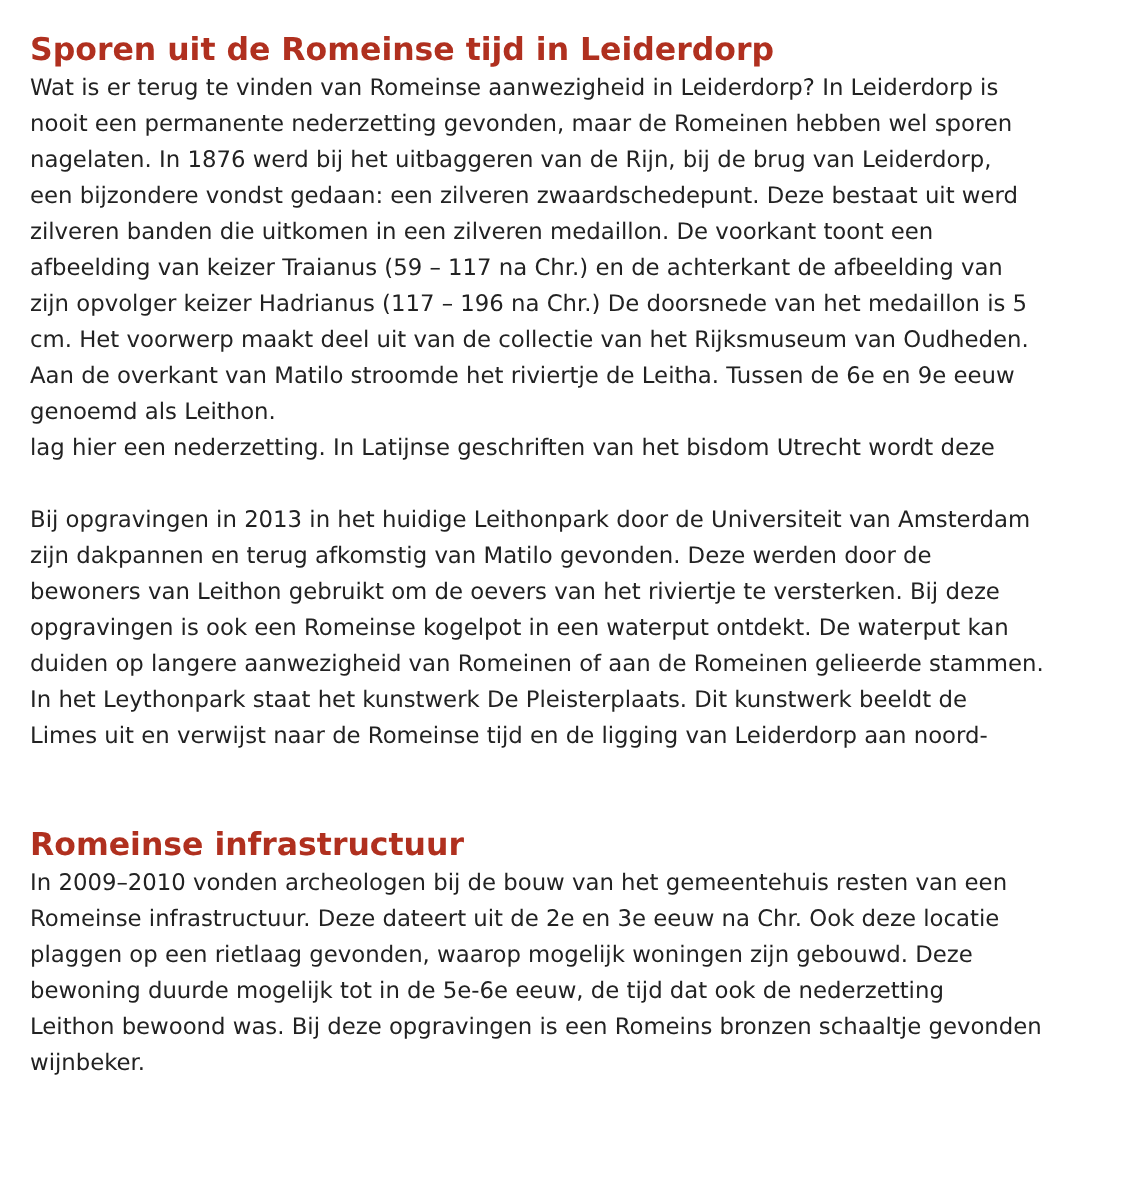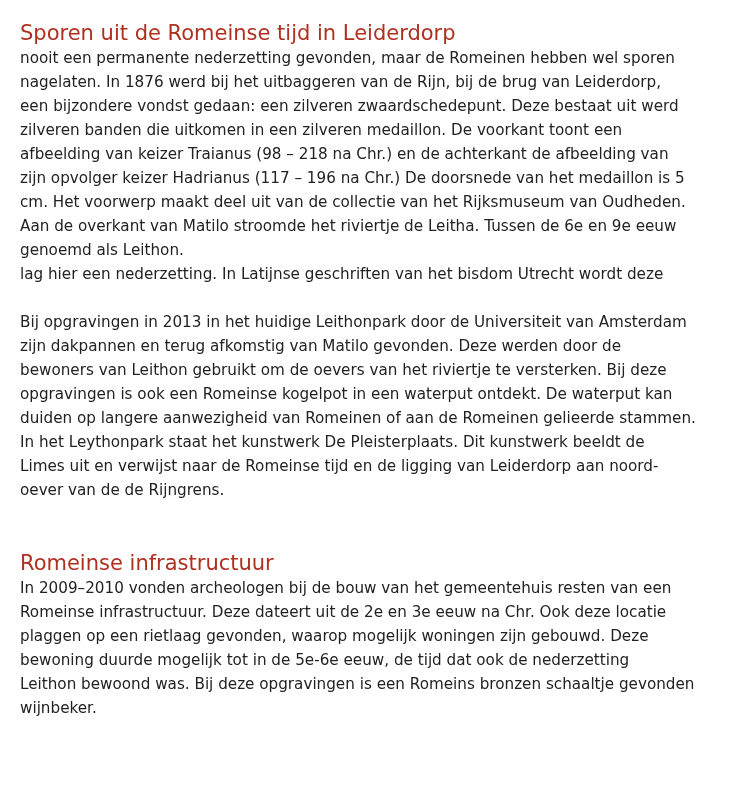--- a/index.html
+++ b/index.html
@@ -1,20 +1,20 @@
 <!DOCTYPE html>
 <html><head>
   <meta charset="utf-8">
   <style>
     html, body { margin: 0; padding: 0; background: #ffffff; }
     body { width: 752px; height: 800px; overflow: hidden; }
     .page { padding: 20px 0 0 20px; }
     .heading {
       font-family: "DejaVu Sans", sans-serif;
-      font-weight: normal;
+      font-weight: bold;
       font-size: 21px;
       color: #b0301f;
       line-height: 26px;
       margin: 0;
       white-space: nowrap;
     }
     .para {
       font-family: "DejaVu Sans", sans-serif;
       font-size: 15.2px;
       color: #222222;
@@ -25,41 +25,41 @@
     .gap1 { height: 24px; }
     .gap2 { height: 48px; }
   </style>
 </head>
 <body>
 
 <div class="page">
   <section>
     <h2 class="heading">Sporen uit de Romeinse tijd in Leiderdorp</h2>
     <div class="para" id="p00">
+        <span class="line">Wat is er terug te vinden van Romeinse aanwezigheid in Leiderdorp? In Leiderdorp is</span>
         <span class="line">nooit een permanente nederzetting gevonden, maar de Romeinen hebben wel sporen</span>
         <span class="line">nagelaten. In 1876 werd bij het uitbaggeren van de Rijn, bij de brug van Leiderdorp,</span>
         <span class="line">een bijzondere vondst gedaan: een zilveren zwaardschedepunt. Deze bestaat uit werd</span>
         <span class="line">zilveren banden die uitkomen in een zilveren medaillon. De voorkant toont een</span>
-        <span class="line">afbeelding van keizer Traianus (98 – 218 na Chr.) en de achterkant de afbeelding van</span>
+        <span class="line">afbeelding van keizer Traianus (59 – 117 na Chr.) en de achterkant de afbeelding van</span>
         <span class="line">zijn opvolger keizer Hadrianus (117 – 196 na Chr.) De doorsnede van het medaillon is 5</span>
         <span class="line">cm. Het voorwerp maakt deel uit van de collectie van het Rijksmuseum van Oudheden.</span>
         <span class="line">Aan de overkant van Matilo stroomde het riviertje de Leitha. Tussen de 6e en 9e eeuw</span>
         <span class="line">genoemd als Leithon.</span>
         <span class="line">lag hier een nederzetting. In Latijnse geschriften van het bisdom Utrecht wordt deze</span>
       </div>
     <div class="gap1"></div>
     <div class="para" id="p01">
         <span class="line">Bij opgravingen in 2013 in het huidige Leithonpark door de Universiteit van Amsterdam</span>
         <span class="line">zijn dakpannen en terug afkomstig van Matilo gevonden. Deze werden door de</span>
         <span class="line">bewoners van Leithon gebruikt om de oevers van het riviertje te versterken. Bij deze</span>
         <span class="line">opgravingen is ook een Romeinse kogelpot in een waterput ontdekt. De waterput kan</span>
         <span class="line">duiden op langere aanwezigheid van Romeinen of aan de Romeinen gelieerde stammen.</span>
         <span class="line">In het Leythonpark staat het kunstwerk De Pleisterplaats. Dit kunstwerk beeldt de</span>
         <span class="line">Limes uit en verwijst naar de Romeinse tijd en de ligging van Leiderdorp aan noord-</span>
-        <span class="line">oever van de de Rijngrens.</span>
       </div>
   </section>
   <div class="gap2"></div>
   <section>
     <h2 class="heading">Romeinse infrastructuur</h2>
     <div class="para" id="p10">
         <span class="line">In 2009–2010 vonden archeologen bij de bouw van het gemeentehuis resten van een</span>
         <span class="line">Romeinse infrastructuur. Deze dateert uit de 2e en 3e eeuw na Chr. Ook deze locatie</span>
         <span class="line">plaggen op een rietlaag gevonden, waarop mogelijk woningen zijn gebouwd. Deze</span>
         <span class="line">bewoning duurde mogelijk  tot in de 5e-6e eeuw, de tijd dat ook de nederzetting</span>

